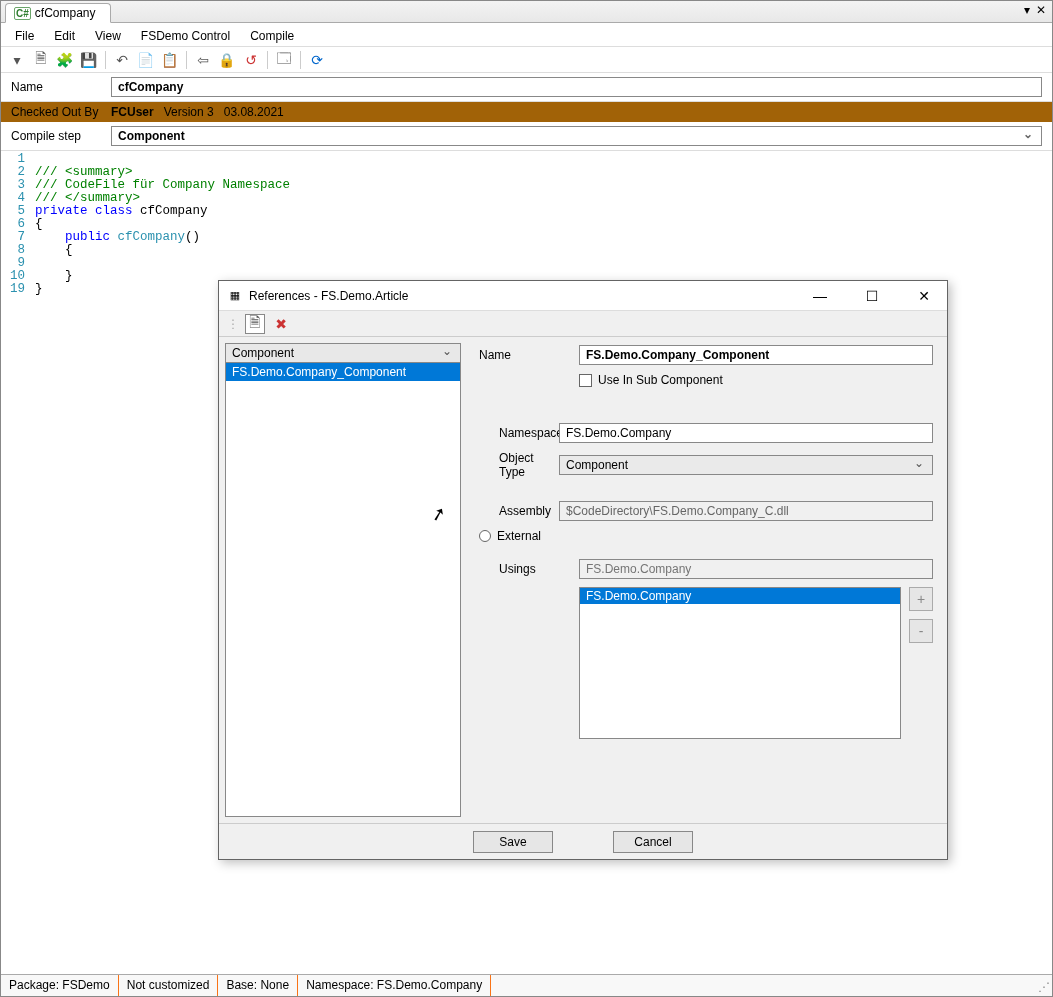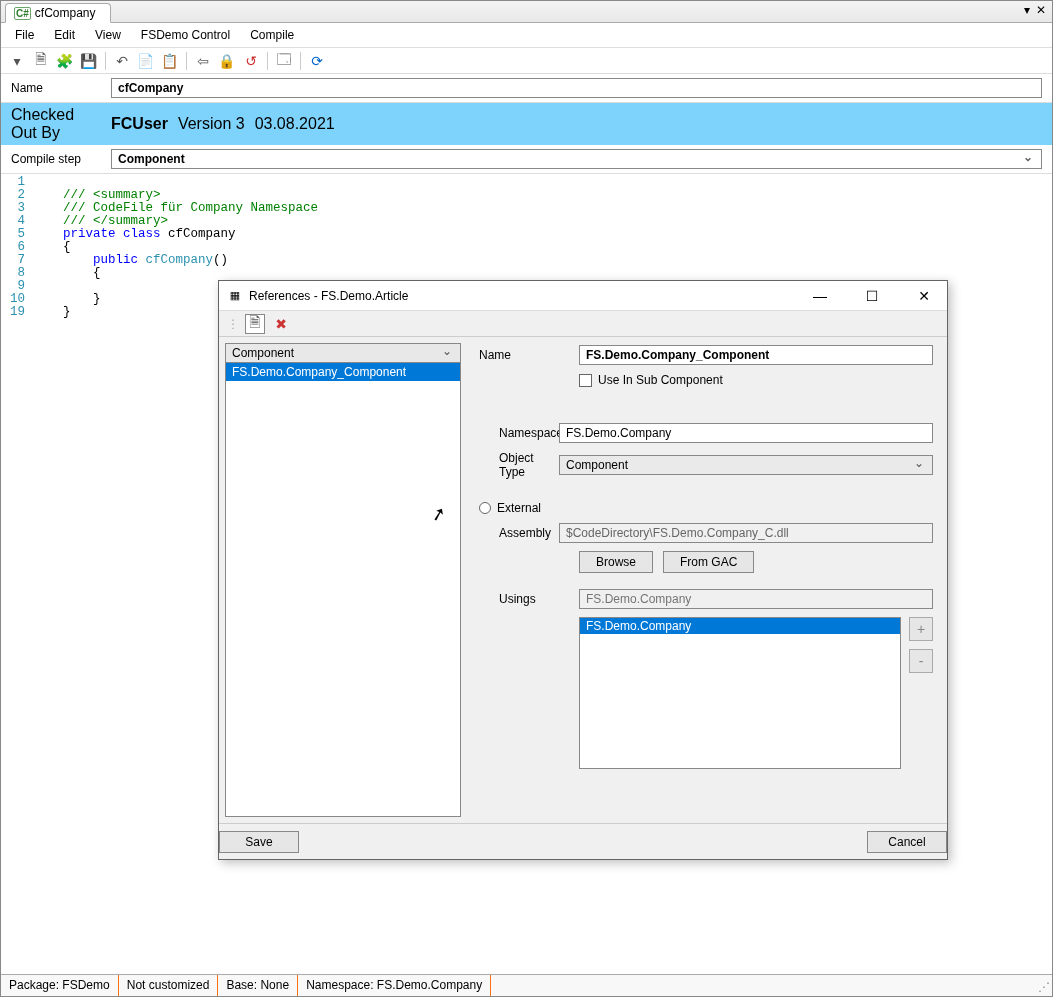--- a/index.html
+++ b/index.html
@@ -48,23 +48,23 @@
     position: absolute;
     right: 6px;
     top: 2px;
     display: flex;
     gap: 6px;
     font-size: 12px;
   }
   .menu-bar {
     height: 24px;
     display: flex;
-    align-items: center;
+    align-items: flex-start;
     gap: 20px;
-    padding: 12px 14px;
+    padding: 6px 14px;
     border-bottom: 1px solid #ddd;
   }
   .menu-bar span { cursor: default; }
   .toolbar {
     height: 26px;
     display: flex;
     align-items: center;
     gap: 4px;
     padding: 0 6px;
     border-bottom: 1px solid #ddd;
@@ -111,22 +111,22 @@
     position: absolute;
     right: 8px;
     top: 0px;
     color: #666;
   }
   .info-row {
     display: flex;
     align-items: center;
     padding: 3px 10px;
     gap: 10px;
-    background: #7dd3fc;
-    font-size: 16px;
+    background: #a16207;
+    font-size: 12px;
   }
   .info-row .label { width: 90px; }
   .editor {
     display: flex;
     font-family: Consolas, "Courier New", monospace;
     font-size: 12.5px;
     line-height: 13px;
     height: 815px;
     position: relative;
     background: #fff;
@@ -135,21 +135,20 @@
     width: 30px;
     text-align: right;
     color: #2b91af;
     padding: 2px 6px 0 0;
     user-select: none;
   }
   .gutter div { height: 13px; }
   .code {
     padding: 2px 0 0 4px;
     white-space: pre;
-    margin-left: 28px;
   }
   .c-green { color: #008000; }
   .c-blue { color: #0000ff; }
   .c-teal { color: #2b91af; }
 
   .status-bar {
     position: absolute;
     bottom: 0;
     left: 0;
     right: 0;
@@ -330,21 +329,21 @@
     display: flex;
     align-items: center;
     justify-content: center;
     font-size: 14px;
     color: #888;
   }
   .dlg-footer {
     height: 36px;
     display: flex;
     align-items: center;
-    justify-content: space-between;
+    justify-content: center;
     gap: 60px;
     border-top: 1px solid #ccc;
   }
   .cursor-pointer {
     position: absolute;
     left: 430px;
     top: 502px;
     font-size: 18px;
     color: #000;
     pointer-events: none;
@@ -486,30 +485,26 @@
         <input class="r-input" value="FS.Demo.Company" style="">
       </div>
       <div class="r-row">
         <span class="r-sub">Object Type</span>
         <div class="r-select">
           <span>Component</span>
         </div>
       </div>
       <div style="height:14px"></div>
       <div class="r-row">
+        <span class="r-sub">Assembly</span>
+        <input class="r-input disabled" disabled="" value="$CodeDirectory\FS.Demo.Company_C.dll" style="">
+      </div>
+      <div class="r-row">
         <span class="radio"></span>
         <span>External</span>
-      </div>
-      <div class="r-row">
-        <span class="r-sub">Assembly</span>
-        <input class="r-input disabled" disabled="" value="$CodeDirectory\FS.Demo.Company_C.dll" style="">
-      </div>
-      <div class="r-row" style="padding-left:100px;gap:10px">
-        <button class="btn">Browse</button>
-        <button class="btn">From GAC</button>
       </div>
       <div style="height:8px"></div>
       <div class="r-row">
         <span class="r-sub" style="padding-left:20px;width:100px">Usings</span>
         <input class="r-input disabled" disabled="" placeholder="FS.Demo.Company" style="">
       </div>
       <div class="usings-row" style="padding-left:100px;margin-top:6px">
         <div class="usings-list">
           <div class="sel">FS.Demo.Company</div>
         </div>

